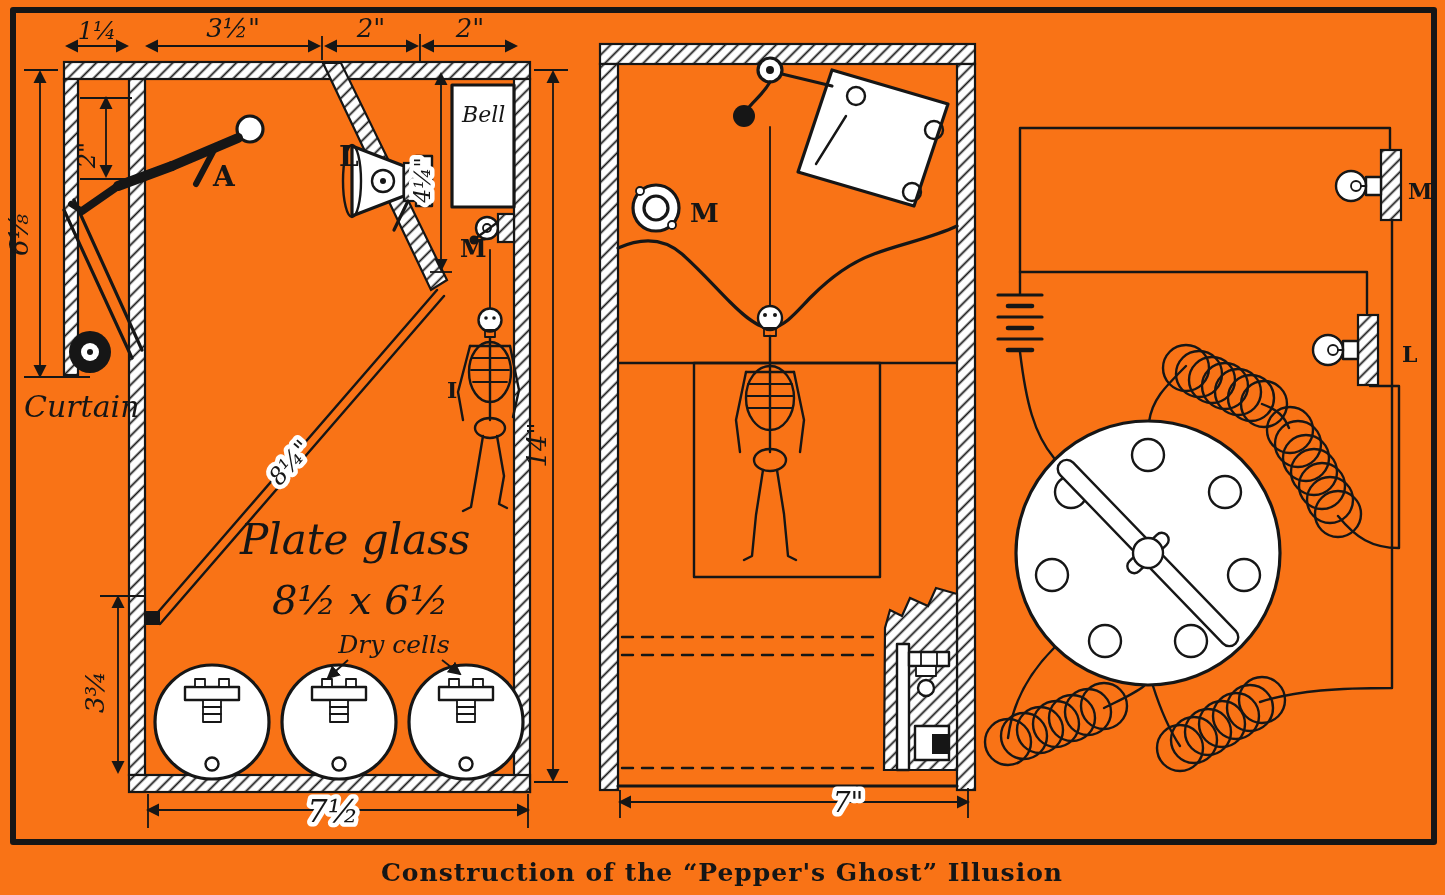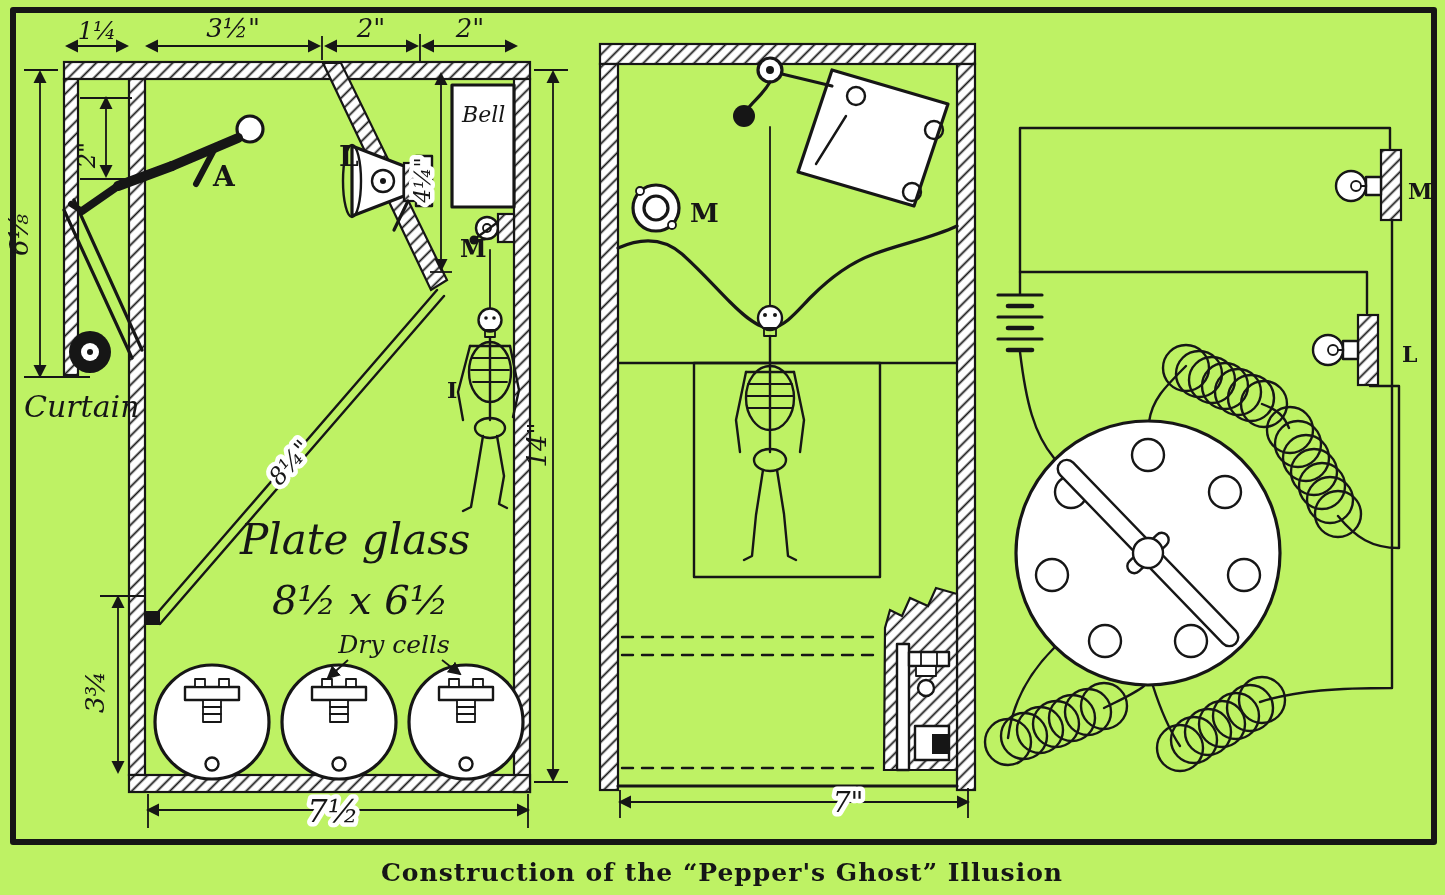--- a/index.html
+++ b/index.html
@@ -1,16 +1,16 @@
 <!DOCTYPE html>
 <html><head>
 <meta charset="utf-8">
 <style>
   html,body{margin:0;padding:0;background:#ffffff;}
-  .page{width:1445px;height:895px;background:#bef264;position:relative;overflow:hidden;}
+  .page{width:1445px;height:895px;background:#f97316;position:relative;overflow:hidden;}
   svg{display:block;}
   .ln{stroke:#161616;fill:none;stroke-linecap:round;stroke-linejoin:round;}
   .w1{stroke-width:1.8;}
   .w2{stroke-width:2.4;}
   .w3{stroke-width:3.2;}
   .w4{stroke-width:4.6;}
   .wall{fill:url(#hatch);stroke:#161616;stroke-width:2.2;}
   .solid{fill:#161616;stroke:none;}
   .white{fill:#ffffff;}
   .dim{stroke:#161616;stroke-width:1.8;fill:none;}

